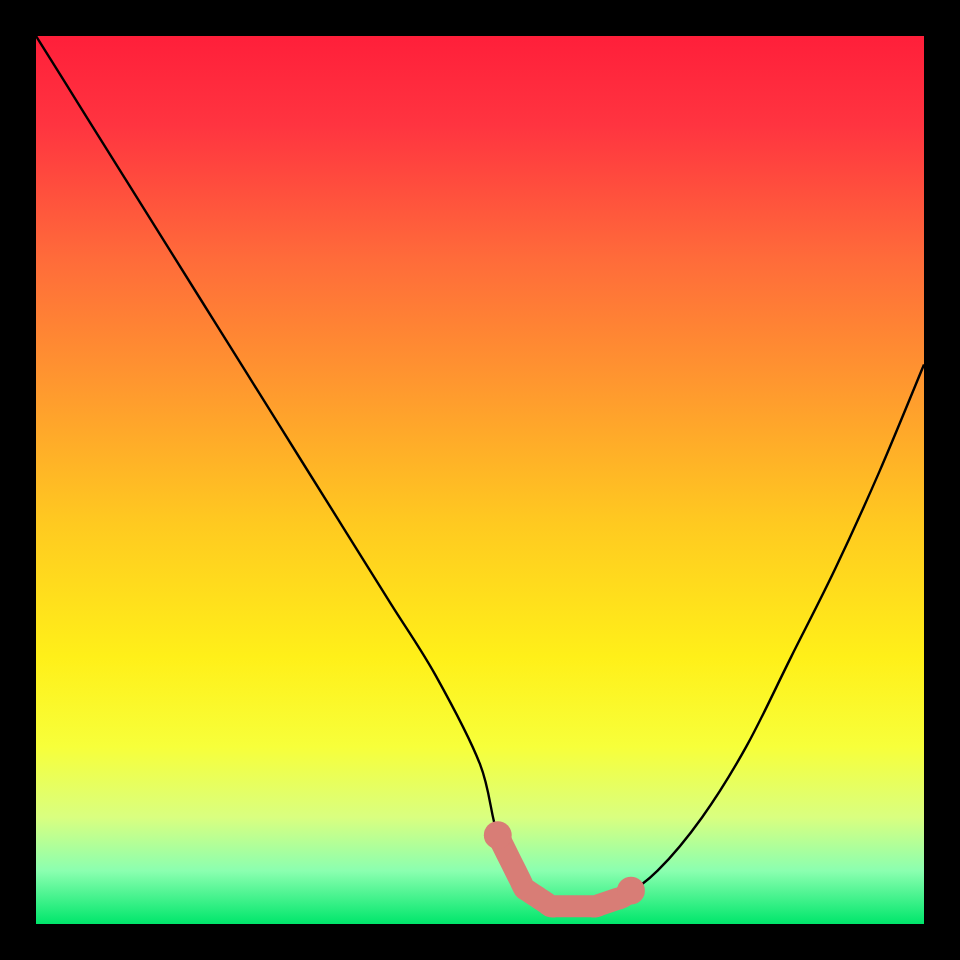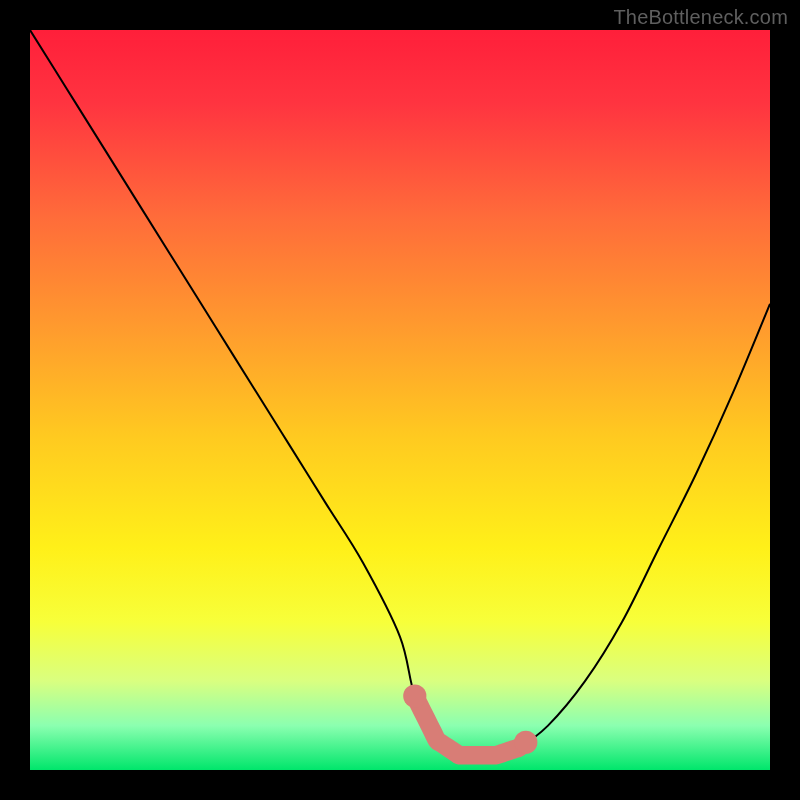--- a/index.html
+++ b/index.html
@@ -55,14 +55,13 @@
             <stop offset="100%" stop-color="#00e66b"></stop>
           </linearGradient>
         </defs>
         <rect x="0" y="0" width="740" height="740" fill="url(#bg-grad)"></rect>
         <path d="M 0 0 C 6.166666666666667 9.866666666666655 24.666666666666664 39.4666666666666 37 59.19999999999993 C 49.333333333333336 78.93333333333327 61.666666666666664 98.66666666666663 74 118.39999999999998 C 86.33333333333333 138.13333333333333 98.66666666666667 157.8666666666667 111 177.60000000000002 C 123.33333333333333 197.33333333333334 135.66666666666666 217.06666666666663 148 236.79999999999995 C 160.33333333333334 256.5333333333333 172.66666666666666 276.26666666666665 185 296 C 197.33333333333334 315.73333333333335 209.66666666666666 335.46666666666664 222 355.2 C 234.33333333333334 374.93333333333334 246.66666666666666 394.66666666666663 259 414.4 C 271.3333333333333 434.1333333333333 283.6666666666667 453.8666666666667 296 473.6 C 308.3333333333333 493.33333333333337 320.6666666666667 510.59999999999997 333 532.8 C 345.3333333333333 555 361.3666666666667 584.5999999999999 370 606.8 C 378.6333333333333 629 378.6333333333333 648.7333333333333 384.8 666 C 390.9666666666667 683.2666666666667 399.6000000000001 700.5333333333333 407.00000000000006 710.4 C 414.40000000000003 720.2666666666667 423.0333333333333 722.7333333333333 429.2 725.2 C 435.3666666666667 727.6666666666667 437.8333333333333 725.2 444 725.2 C 450.1666666666667 725.2 458.79999999999995 726.4333333333334 466.2 725.2 C 473.6 723.9666666666667 479.7666666666667 722.7333333333333 488.40000000000003 717.8 C 497.03333333333336 712.8666666666666 506.9 706.7 518 695.6 C 529.1 684.5 542.6666666666666 668.4666666666667 555 651.2 C 567.3333333333334 633.9333333333334 579.6666666666666 614.2 592 592 C 604.3333333333334 569.8 616.6666666666666 542.6666666666666 629 518 C 641.3333333333334 493.3333333333333 653.6666666666666 469.9 666 444 C 678.3333333333334 418.1 690.6666666666666 390.96666666666664 703 362.59999999999997 C 715.3333333333334 334.2333333333333 733.8333333333334 288.6 740 273.8" fill="none" stroke="#000" stroke-width="2"></path>
         <path d="M 384.8 666 C 385.4166666666667 667.2333333333333 387.26666666666665 670.9333333333333 388.5 673.4 C 389.73333333333335 675.8666666666667 390.9666666666667 678.3333333333333 392.20000000000005 680.8 C 393.4333333333334 683.2666666666667 394.6666666666667 685.7333333333333 395.90000000000003 688.2 C 397.1333333333334 690.6666666666667 398.3666666666667 693.1333333333333 399.6 695.6 C 400.83333333333337 698.0666666666667 402.06666666666666 700.5333333333333 403.3 703 C 404.53333333333336 705.4666666666667 405.7666666666667 708.7555555555555 407.00000000000006 710.4 C 408.2333333333334 712.0444444444445 409.4666666666667 712.0444444444445 410.70000000000005 712.8666666666667 C 411.9333333333334 713.6888888888889 413.16666666666674 714.5111111111112 414.40000000000003 715.3333333333334 C 415.6333333333333 716.1555555555556 416.8666666666667 716.9777777777778 418.09999999999997 717.8 C 419.33333333333326 718.6222222222221 420.5666666666666 719.4444444444445 421.79999999999995 720.2666666666667 C 423.0333333333333 721.0888888888888 424.2666666666666 721.9111111111112 425.49999999999994 722.7333333333333 C 426.7333333333333 723.5555555555555 427.96666666666664 724.7888888888889 429.2 725.2 C 430.43333333333334 725.6111111111112 431.66666666666663 725.2 432.9 725.2 C 434.1333333333333 725.2 435.3666666666666 725.2 436.59999999999997 725.2 C 437.8333333333333 725.2 439.0666666666666 725.2 440.29999999999995 725.2 C 441.5333333333333 725.2 442.76666666666665 725.2 444 725.2 C 445.23333333333335 725.2 446.46666666666664 725.2 447.7 725.2 C 448.93333333333334 725.2 450.16666666666663 725.2 451.4 725.2 C 452.6333333333333 725.2 453.8666666666666 725.2 455.09999999999997 725.2 C 456.3333333333333 725.2 457.56666666666666 725.2 458.8 725.2 C 460.03333333333336 725.2 461.26666666666665 725.2 462.5 725.2 C 463.73333333333335 725.2 464.96666666666664 725.4055555555556 466.2 725.2 C 467.43333333333334 724.9944444444445 468.6666666666667 724.3777777777779 469.90000000000003 723.9666666666667 C 471.1333333333334 723.5555555555555 472.3666666666667 723.1444444444445 473.6 722.7333333333333 C 474.83333333333337 722.3222222222222 476.06666666666666 721.9111111111112 477.3 721.5 C 478.53333333333336 721.0888888888888 479.76666666666665 720.6777777777778 481 720.2666666666667 C 482.23333333333335 719.8555555555555 483.4666666666667 719.4444444444445 484.70000000000005 719.0333333333333 C 485.9333333333334 718.6222222222221 487.1666666666667 718.4680555555556 488.40000000000003 717.8 C 489.6333333333334 717.1319444444443 490.8666666666667 715.9499999999999 492.1 715.025 C 493.33333333333337 714.1 495.18333333333334 712.7125 495.8 712.25" fill="none" stroke="#d87d76" stroke-width="18.5" stroke-linecap="round" stroke-linejoin="round"></path>
         <circle cx="384.8" cy="666" r="11.6" fill="#d87d76"></circle>
         <circle cx="495.8" cy="712.25" r="11.6" fill="#d87d76"></circle>
       </svg>
   </div>
-  <div class="watermark">TheBottleneck.com</div>
 </div>
 
 </body></html>

